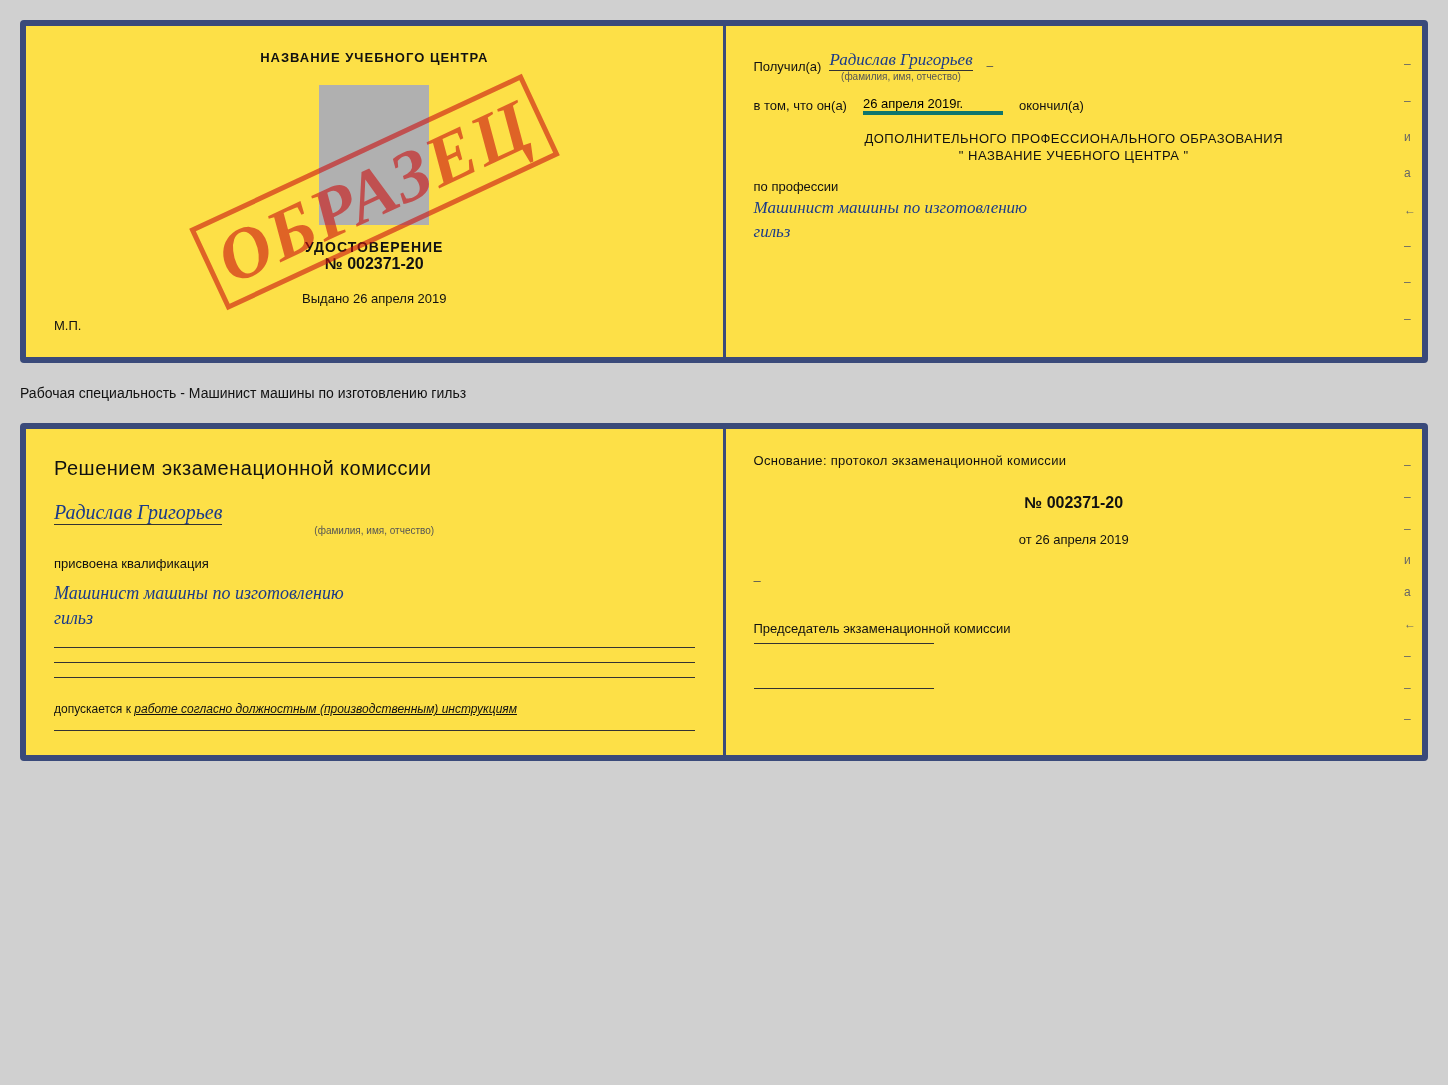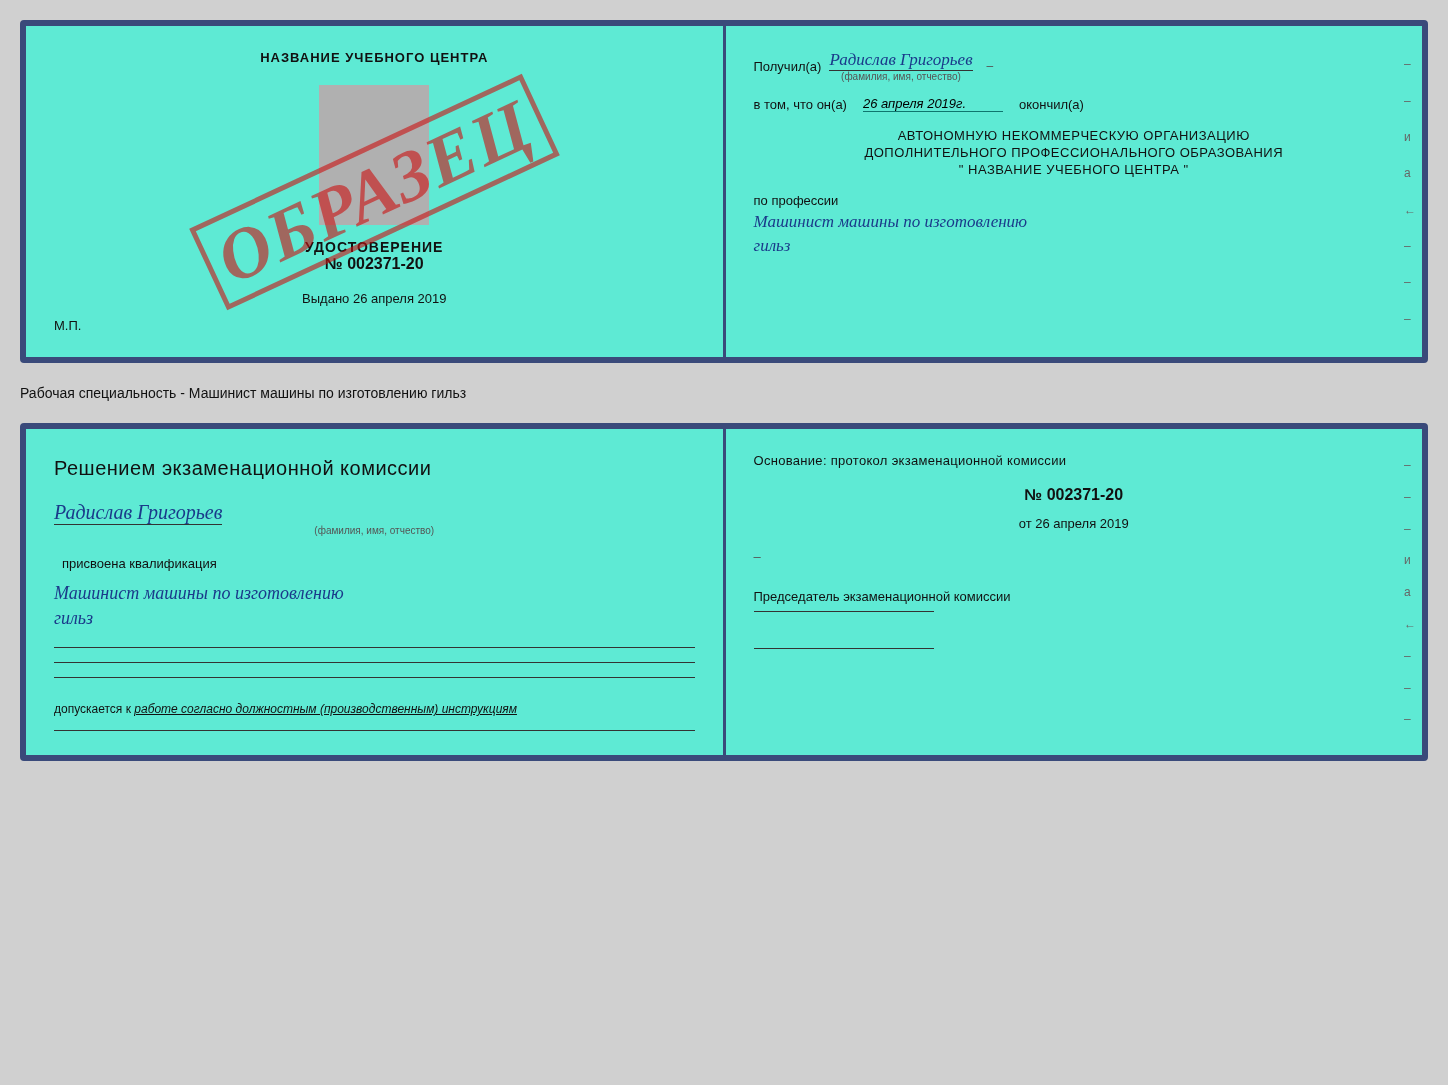--- a/index.html
+++ b/index.html
@@ -12,21 +12,21 @@
     }
 
     .page-wrapper {
       display: flex;
       flex-direction: column;
       gap: 18px;
     }
 
     
     .document-card {
-      background: #5eead4;
+      background: #fde047;
       border: 6px solid #3a4a7a;
       border-radius: 4px;
       display: flex;
       width: 100%;
     }
 
     .doc-left, .doc-right {
       flex: 1;
       padding: 24px 28px;
       position: relative;
@@ -146,23 +146,22 @@
       text-align: center;
       display: block;
     }
 
     .vtom-line {
       font-size: 13px;
       color: #111;
     }
 
     .date-underline {
-      font-style: italic;
-      font-size: 13px;
-      border-bottom: 1px solid #0f766e;
+      font-size: 13px;
+      border-bottom: 4px solid #0f766e;
       display: inline-block;
       min-width: 140px;
     }
 
     .org-block {
       font-size: 13px;
       text-align: center;
       color: #111;
       letter-spacing: 0.5px;
     }
@@ -199,21 +198,21 @@
     
     .bottom-doc .doc-left {
       display: flex;
       flex-direction: column;
       gap: 10px;
     }
 
     .bottom-doc .doc-right {
       display: flex;
       flex-direction: column;
-      gap: 12px;
+      gap: 20px;
     }
 
     .resheniem-title {
       font-size: 20px;
       color: #111;
       letter-spacing: 0.5px;
       line-height: 1.5;
     }
 
     .person-name-cursive {
@@ -228,21 +227,20 @@
     .fio-sub {
       font-size: 10px;
       color: #555;
       text-align: center;
       display: block;
     }
 
     .prisvoena-label {
       font-size: 13px;
       color: #111;
-      margin-left: 8px;
     }
 
     .kvalifikaciya-name {
       font-size: 18px;
       font-family: 'Times New Roman', serif;
       font-style: italic;
       color: #1a3a8a;
       line-height: 1.4;
     }
 
@@ -369,21 +367,20 @@
         <span class="inline-dash">–</span>
       </div>
 
       <div style="display:flex; align-items:center; gap:16px;">
         <span class="vtom-line">в том, что он(а)</span>
         <span class="date-underline">26 апреля 2019г.</span>
         <span class="vtom-line">окончил(а)</span>
       </div>
 
       <div class="org-block">
-        <p>АВТОНОМНУЮ НЕКОММЕРЧЕСКУЮ ОРГАНИЗАЦИЮ</p>
         <p>ДОПОЛНИТЕЛЬНОГО ПРОФЕССИОНАЛЬНОГО ОБРАЗОВАНИЯ</p>
         <p class="org-name-quotes">"  НАЗВАНИЕ УЧЕБНОГО ЦЕНТРА  "</p>
       </div>
 
       <div class="professiya-block">
         <div style="font-size:13px;color:#111;margin-bottom:2px;">по профессии</div>
         <div class="professiya-name">
           <span>Машинист машины по изготовлению</span><br>
           <span>гильз</span>
         </div>

